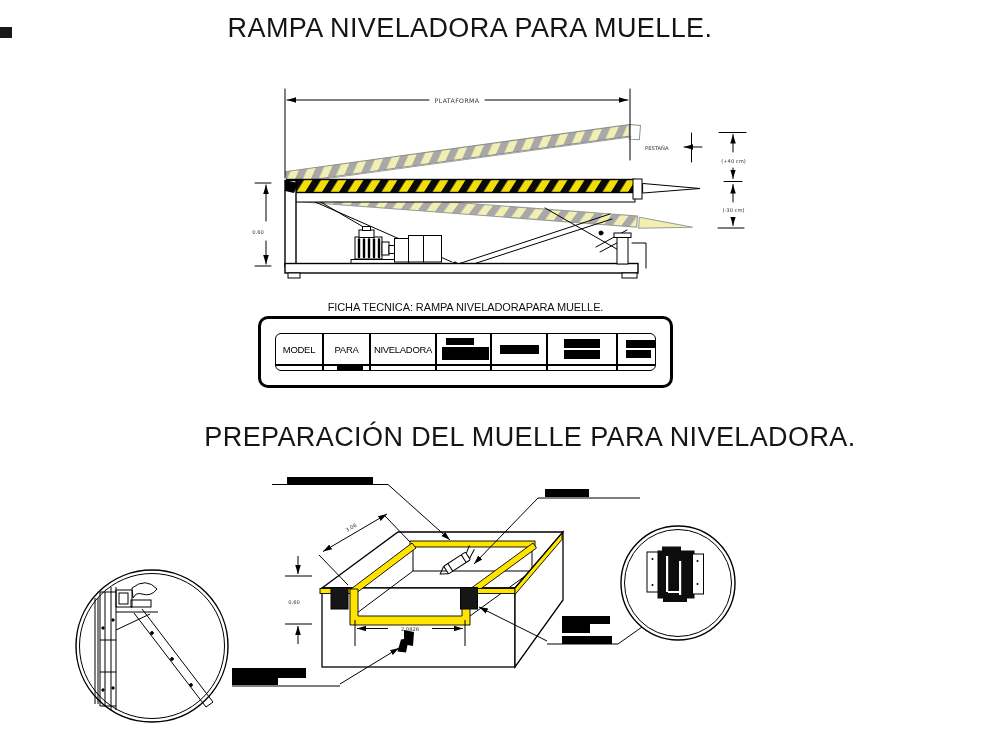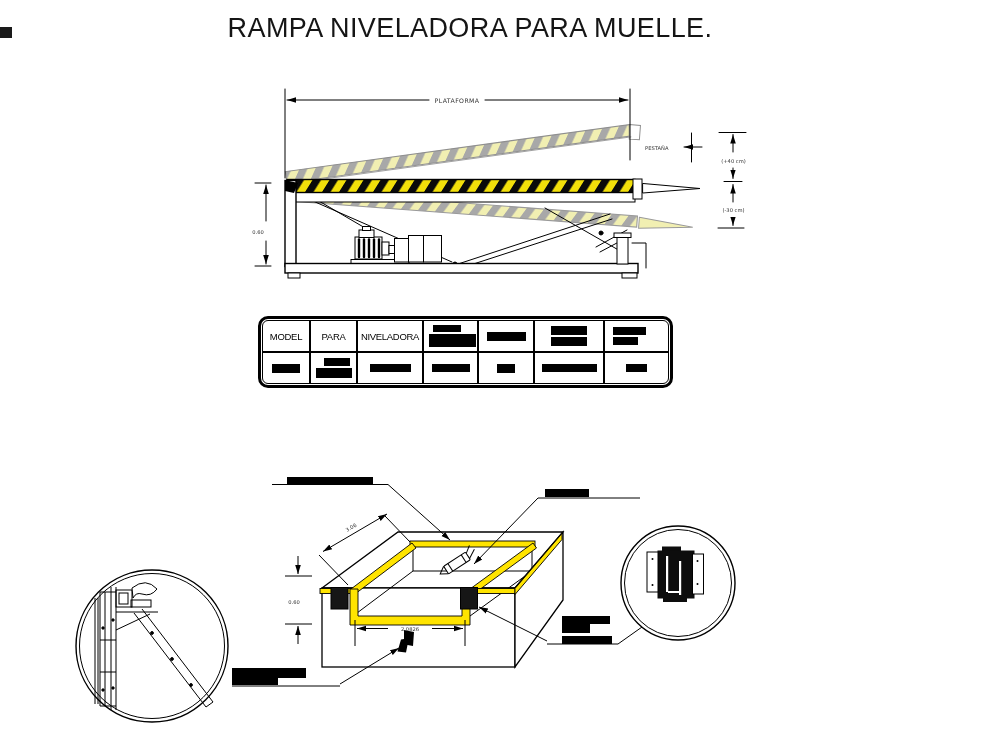--- a/index.html
+++ b/index.html
@@ -6,21 +6,21 @@
   .canvas{position:relative;width:1000px;height:751px;background:#fff;overflow:hidden;
           font-family:"Liberation Sans",sans-serif;color:#111;}
   .title{position:absolute;text-align:center;font-size:27px;letter-spacing:.4px;
          white-space:nowrap;color:#151515;}
   #title-ramp{left:20px;width:900px;top:13px;}
   #title-pit{left:60px;width:940px;top:422px;}
   .tcaption{position:absolute;left:258px;top:301px;width:415px;text-align:center;
             font-size:11px;letter-spacing:-.1px;color:#101010;white-space:nowrap;}
   
   .ftable{position:absolute;left:258px;top:316px;width:415px;height:72px;box-sizing:border-box;
-          border:3px solid #000;border-radius:10px;padding:1px;background:#fff;}
+          border:3px solid #000;border-radius:10px;padding:14px;background:#fff;}
   .ftable-inner{box-sizing:border-box;width:100%;height:100%;border:1.5px solid #000;
           border-radius:6px;display:grid;grid-template-columns:48px 47px 66px 55px 56px 70px auto;
           grid-template-rows:32px auto;overflow:hidden;}
   .cell{border-right:2px solid #000;display:flex;flex-direction:column;align-items:center;
         justify-content:center;gap:2px;box-sizing:border-box;}
   .cell.hr{border-bottom:2px solid #000;}
   .cell.nr{border-right:none;}
   .cell .txt{font-size:9.5px;letter-spacing:-.3px;color:#000;white-space:nowrap;}
   .bar{background:#000;}
   .left-align{align-items:flex-start;padding-left:5px;}
@@ -28,21 +28,23 @@
   svg text{font-family:"DejaVu Sans",sans-serif;fill:#333;}
   .dimtxt{font-size:5.2px;}
   .dimtxt6{font-size:6.2px;letter-spacing:.4px;}
 </style>
 </head>
 <body>
 
 <div class="canvas">
 
   <div id="title-ramp" class="title">RAMPA NIVELADORA PARA MUELLE.</div>
-
+  <div id="title-pit" class="title">PREPARACIÓN DEL MUELLE PARA NIVELADORA.</div>
+
+  <div class="tcaption">FICHA TECNICA: RAMPA NIVELADORAPARA MUELLE.</div>
 
   <div class="ftable">
     <div class="ftable-inner">
 
       <div class="cell hr">
         <span class="txt">MODEL</span>
         </div>
       <div class="cell hr">
         <span class="txt">PARA</span>
         </div>

